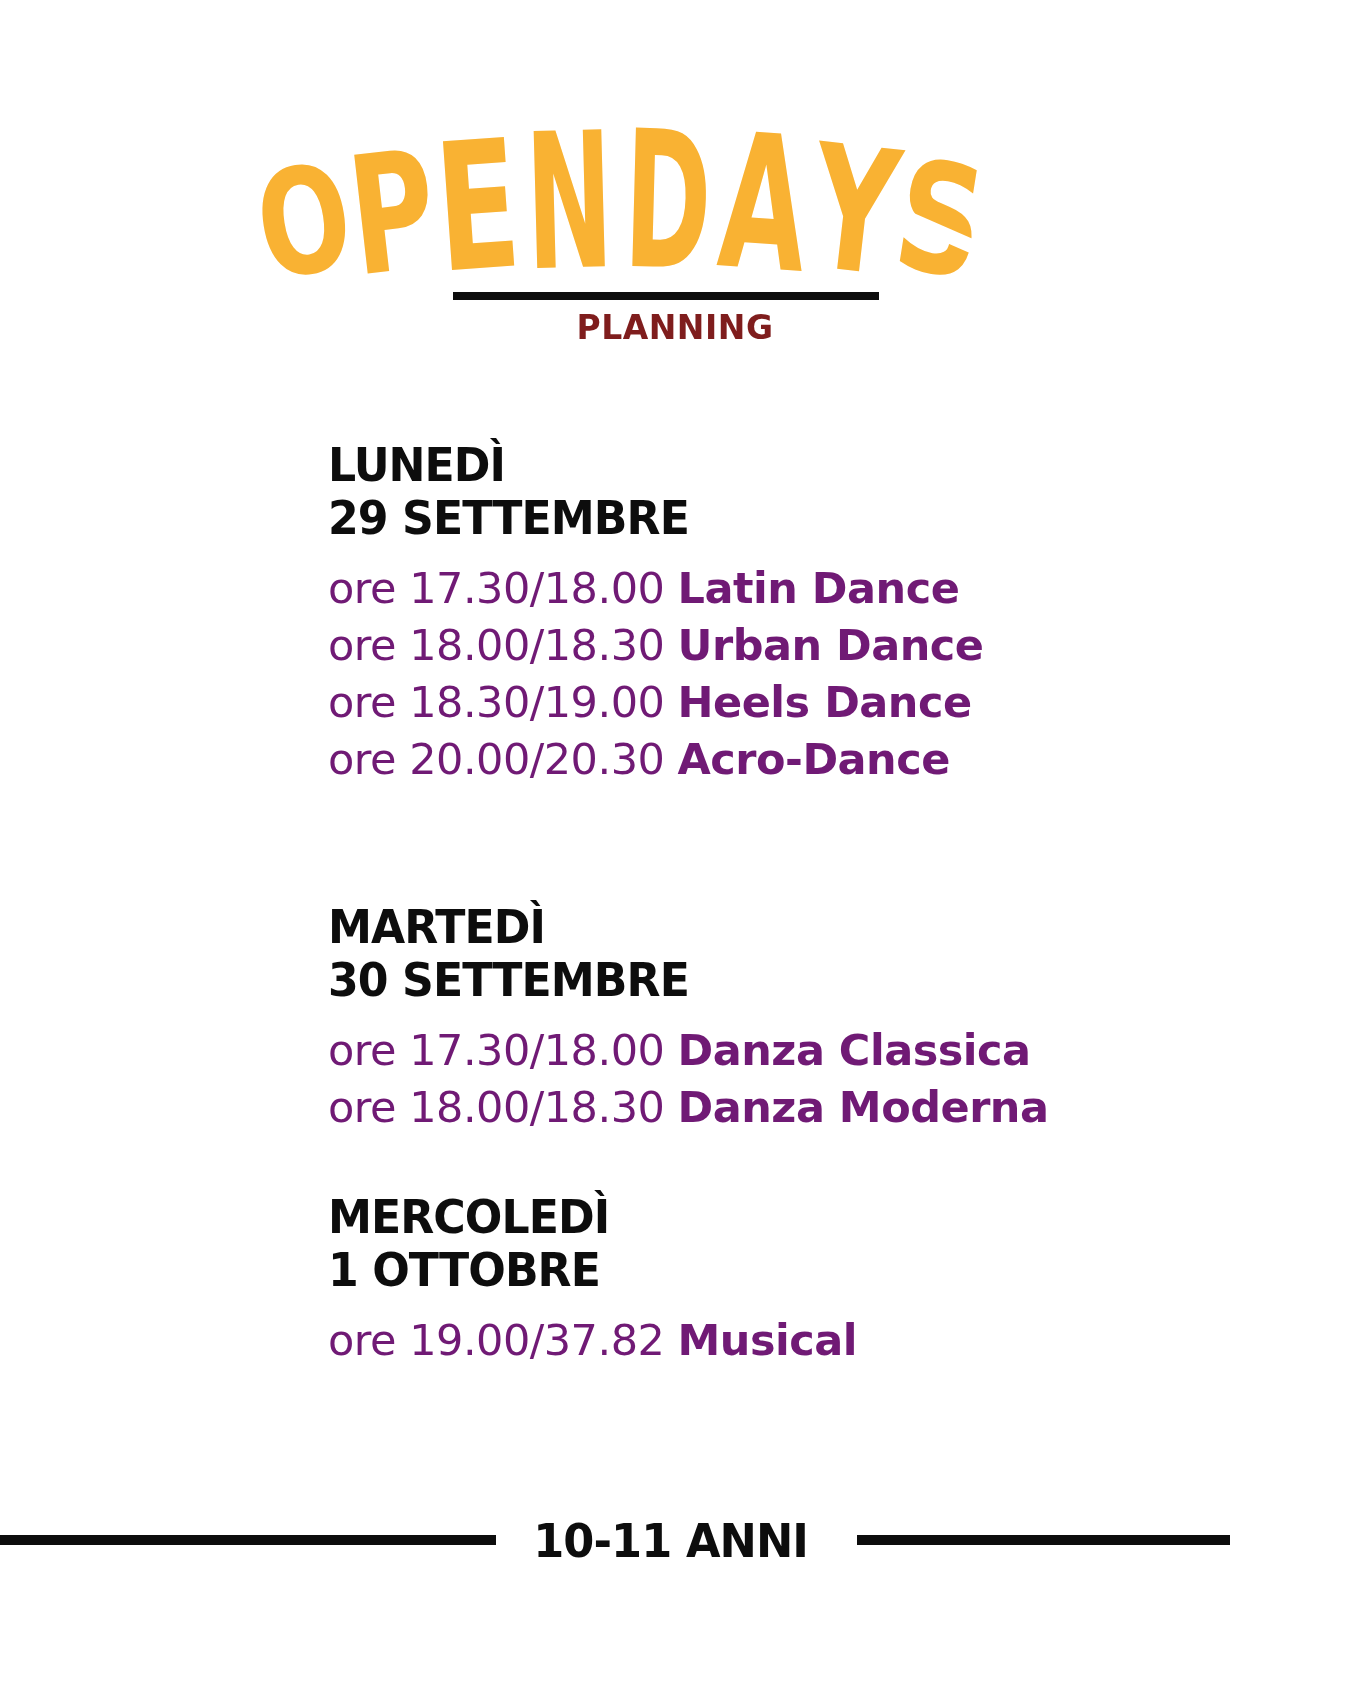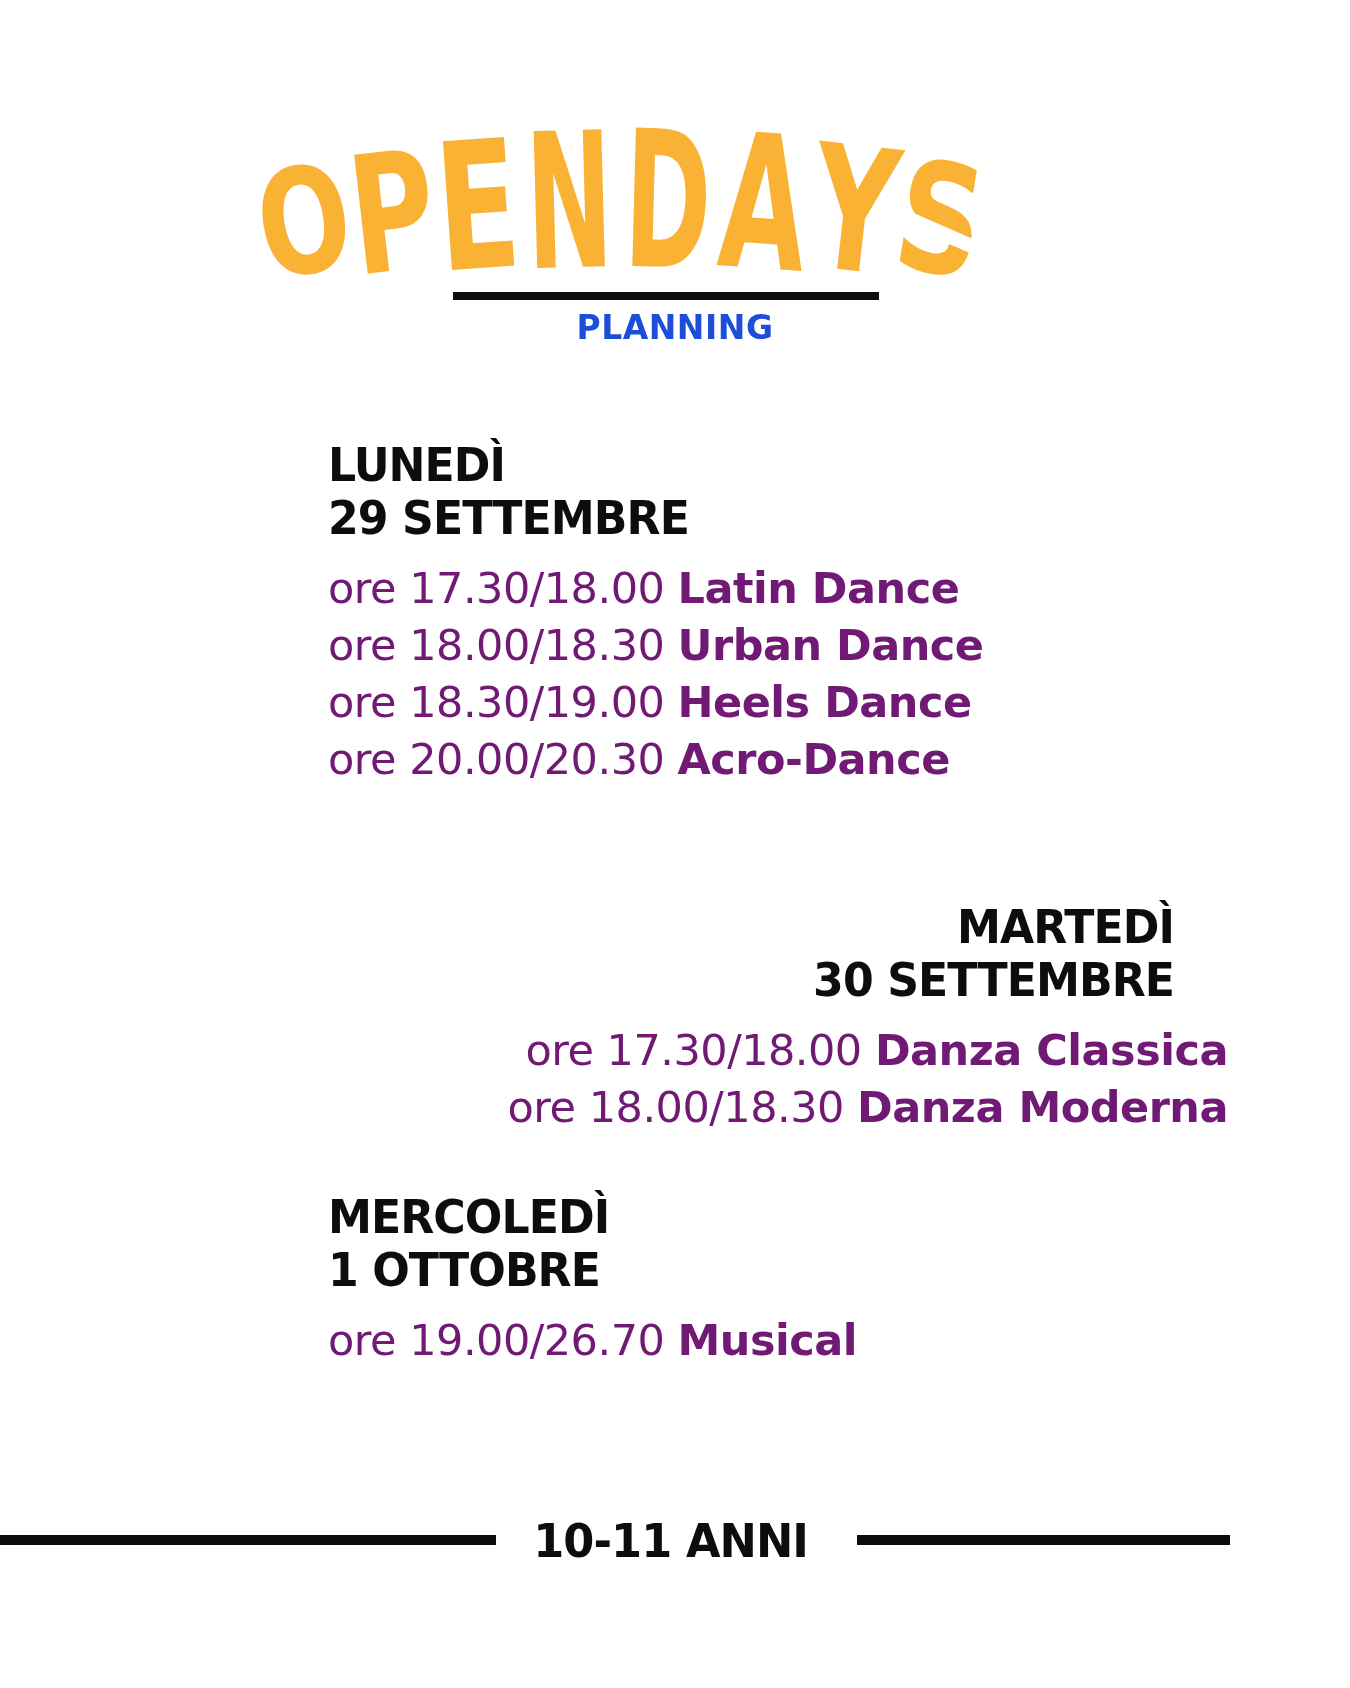--- a/index.html
+++ b/index.html
@@ -35,33 +35,33 @@
   }
   .logo-subtitle {
     position: absolute;
     top: 308px;
     left: 0;
     width: 100%;
     text-align: center;
     font-size: 33px;
     font-weight: bold;
     letter-spacing: 0.5px;
-    color: #1d4ed8;
+    color: #7f1d1d;
   }
 
   
   .content {
     position: absolute;
     left: 328px;
     top: 438px;
     width: 900px;
   }
   .day-section { margin: 0; }
   .day-section.s1 { margin-top: 0; }
-  .day-section.s2 { margin-top: 112px; text-align: right; }
+  .day-section.s2 { margin-top: 112px; }
   .day-section.s3 { margin-top: 54px; }
   .day-heading {
     margin: 0;
     font-size: 47px;
     line-height: 53px;
     font-weight: bold;
     letter-spacing: -1px;
     color: #0d0d0d;
     transform: scaleX(0.94);
     transform-origin: left center;
@@ -159,21 +159,21 @@
     <li class="event"><span class="time">ore 18.00/18.30</span> <span class="name">Danza Moderna</span></li>
   </ul>
     </section>
 
     <section class="day-section s3">
       <h2 class="day-heading">
         <span class="day">MERCOLEDÌ</span><br>
         <span class="date">1 OTTOBRE</span>
       </h2>
       <ul class="events">
-    <li class="event"><span class="time">ore 19.00/26.70</span> <span class="name">Musical</span></li>
+    <li class="event"><span class="time">ore 19.00/37.82</span> <span class="name">Musical</span></li>
   </ul>
     </section>
   </div>
 
   <div class="footer">
     <div class="rule left"></div>
     <div class="label">10-11 ANNI</div>
     <div class="rule right"></div>
   </div>
 

